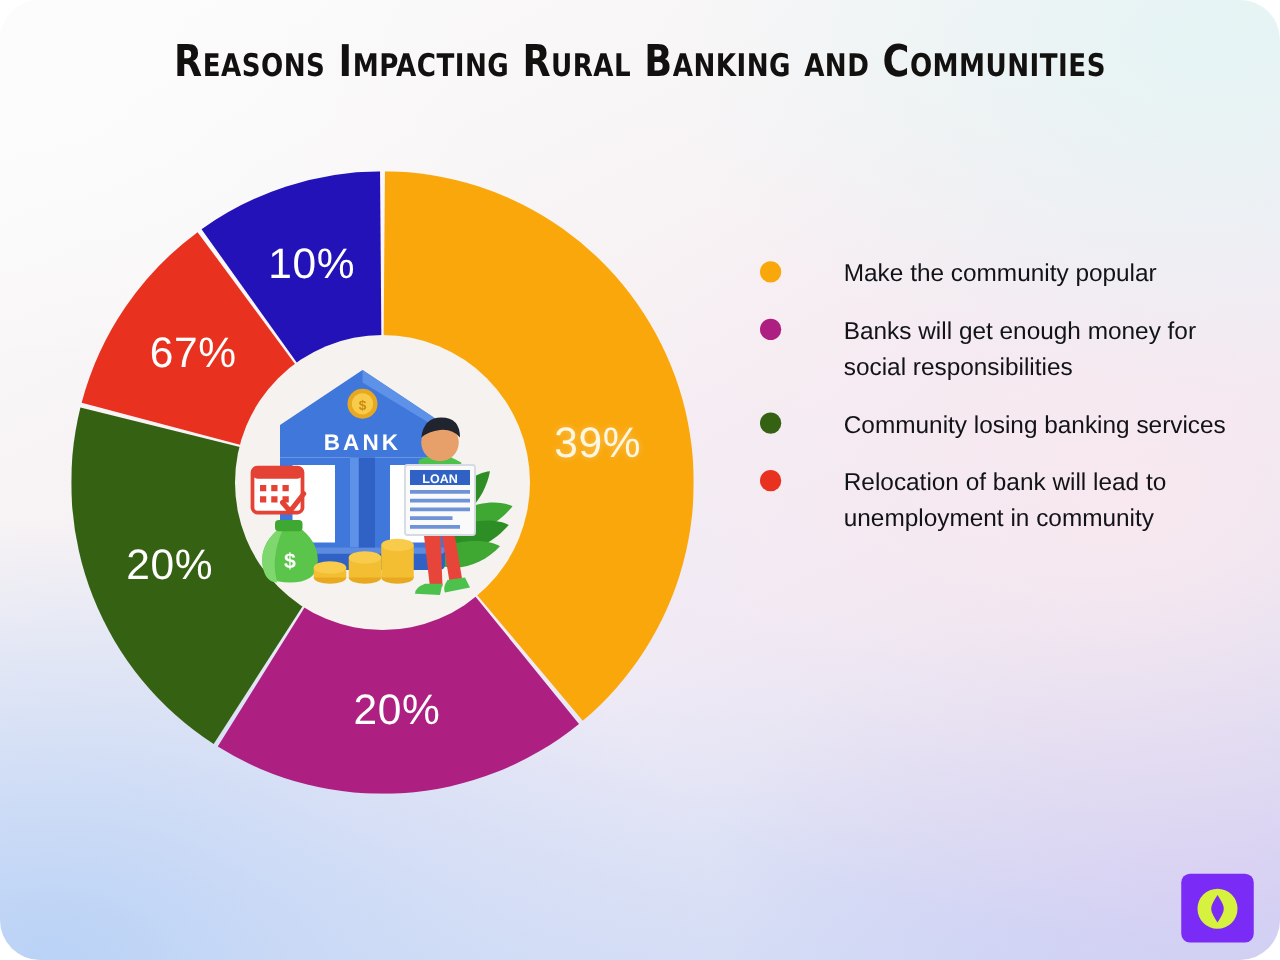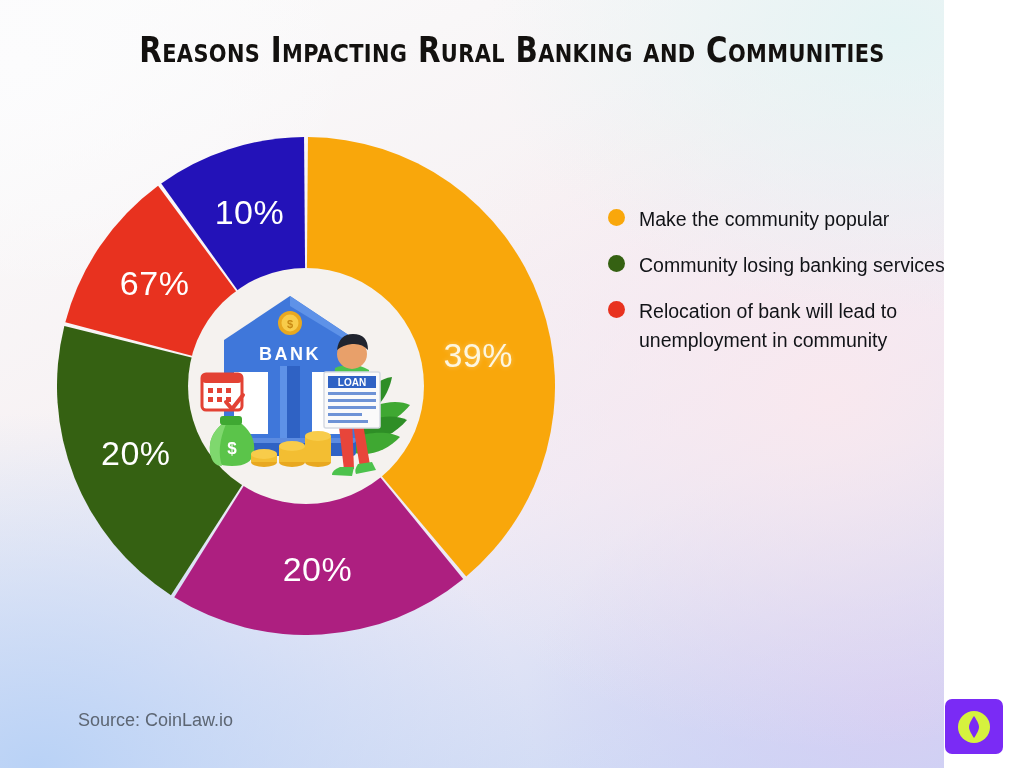--- a/index.html
+++ b/index.html
@@ -7,29 +7,30 @@
     padding: 0;
   }
   body {
     width: 1024px;
     height: 768px;
     overflow: hidden;
     font-family: "Liberation Sans", sans-serif;
   }
   #infographic {
     position: relative;
-    width: 944px;
+    width: 1024px;
     height: 768px;
     background:
       radial-gradient(ellipse 70% 60% at 95% 4%,  rgba(228,244,244,0.95) 0%, rgba(228,244,244,0) 62%),
       radial-gradient(ellipse 75% 70% at 88% 52%, rgba(249,232,238,0.95) 0%, rgba(249,232,238,0) 65%),
       radial-gradient(ellipse 65% 55% at 96% 92%, rgba(214,206,243,0.95) 0%, rgba(214,206,243,0) 62%),
       radial-gradient(ellipse 80% 70% at 4% 100%, rgba(185,210,246,1) 0%, rgba(185,210,246,0) 66%),
       radial-gradient(ellipse 60% 50% at 2% 8%,   rgba(252,252,253,1) 0%, rgba(252,252,253,0) 60%),
       linear-gradient(155deg, #fbfcfc 0%, #f7f2f4 38%, #eeeaf6 62%, #d6def5 82%, #c3d7f7 100%);
+    border-radius: 32px;
   }
 
   
   .title {
     position: absolute;
     top: 30px;
     left: 0;
     width: 1024px;
     text-align: center;
     font-family: "Liberation Sans Narrow", "DejaVu Sans Condensed", "Liberation Sans", sans-serif;
@@ -89,20 +90,21 @@
   .legend {
     position: absolute;
     left: 608px;
     top: 205px;
     width: 390px;
   }
   .legend-item {
     display: flex;
     align-items: flex-start;
     margin-bottom: 17px;
+    gap: 36px;
   }
   .legend-dot {
     flex: 0 0 auto;
     width: 17px;
     height: 17px;
     border-radius: 50%;
     margin-top: 4px;
     margin-right: 14px;
   }
   .legend-text {
@@ -265,30 +267,33 @@
       <div class="slice-label" style="left: 97.6318px; top: 146.13px;">67%</div>
       <div class="slice-label" style="left: 192.445px; top: 74.9424px;">10%</div>
     </div>
 
   <div class="legend">
     <div class="legend-item">
       <span class="legend-dot" style="background: rgb(249, 167, 11);"></span>
       <span class="legend-text">Make the community popular</span>
     </div>
     <div class="legend-item">
+      <span class="legend-dot" style="background: rgb(173, 31, 128);"></span>
+      <span class="legend-text">Banks will get enough money for social responsibilities</span>
+    </div>
+    <div class="legend-item">
       <span class="legend-dot" style="background: rgb(53, 97, 18);"></span>
       <span class="legend-text">Community losing banking services</span>
     </div>
     <div class="legend-item">
       <span class="legend-dot" style="background: rgb(232, 50, 31);"></span>
       <span class="legend-text">Relocation of bank will lead to unemployment in community</span>
     </div>
   </div>
 
-  <div class="source">Source: CoinLaw.io</div>
 
   <div class="logo-badge">
     <svg width="40" height="40" viewBox="0 0 40 40">
       <circle cx="20" cy="20" r="16" fill="#D6F23E"></circle>
       <path d="M20 9 C24 15 25 18 25 20 C25 22 24 25 20 31 C16 25 15 22 15 20 C15 18 16 15 20 9 Z" fill="#7A2BF5"></path>
     </svg>
   </div>
 
 </div>
 

